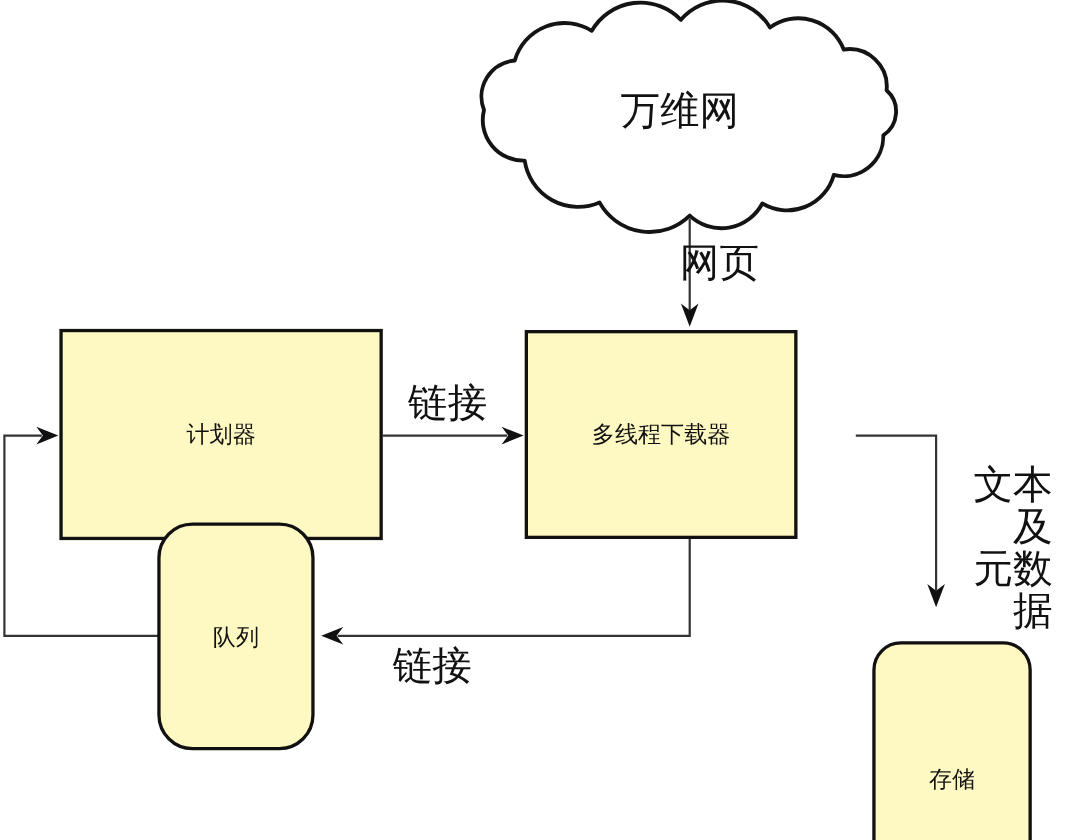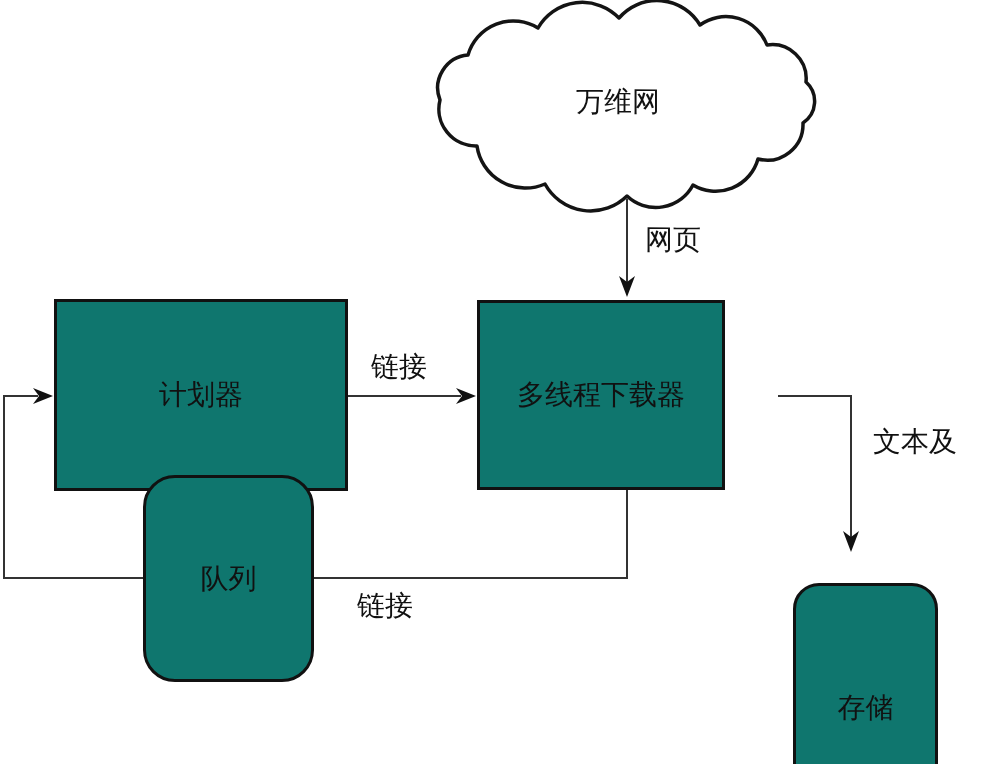--- a/index.html
+++ b/index.html
@@ -18,45 +18,45 @@
   }
   #wires {
     position: absolute;
     left: 0; top: 0;
     width: 990px; height: 764px;
     z-index: 1;
   }
   .node {
     position: absolute;
     z-index: 2;
-    background: #0f766e;
+    background: #fef9c3;
     border: 3px solid #111111;
     box-sizing: border-box;
     display: flex;
     align-items: center;
     justify-content: center;
-    font-size: 28px;
+    font-size: 21px;
     color: #111111;
   }
   .node.rounded-queue  { border-radius: 32px; }
   .node.rounded-store  { border-radius: 26px; }
   #node-scheduler  { left: 54px;  top: 299px; width: 294px; height: 192px; }
   #node-downloader { left: 477px; top: 300px; width: 248px; height: 190px; }
-  #node-queue      { left: 143px; top: 475px; width: 171px; height: 207px; z-index: 3; text-align: right; }
+  #node-queue      { left: 143px; top: 475px; width: 143px; height: 207px; z-index: 3; text-align: right; }
   #node-storage    { left: 778px; top: 583px; width: 145px; height: 249px; margin-left: 15px; }
   .edge-label, .cloud-label {
     position: absolute;
     z-index: 4;
-    font-size: 28px;
+    font-size: 36px;
     line-height: 32px;
     color: #111111;
     white-space: nowrap;
   }
   #label-www        { left: 548px; top: 86px;  width: 140px; text-align: center; }
-  #label-webpage    { left: 645px; top: 224px; }
+  #label-webpage    { left: 618px; top: 224px; }
   #label-links-top  { left: 371px; top: 351px; }
   #label-links-bottom { left: 357px; top: 590px; }
   #label-textmeta   { left: 861px; top: 423px; width: 96px; text-align: right; line-height: 38px; white-space: normal; }
   .wire { stroke: #333333; stroke-width: 2; fill: none; }
   .arrowhead { fill: #111111; stroke: none; }
   .cloud { fill: #ffffff; stroke: #141414; stroke-width: 3.5; stroke-linejoin: round; }
 </style>
 </head>
 <body>
 
@@ -113,15 +113,16 @@
 
   <div id="node-storage" class="node rounded-store">
     <span>存储</span>
   </div>
 
   <div id="label-webpage" class="edge-label">网页</div>
   <div id="label-links-top" class="edge-label">链接</div>
   <div id="label-links-bottom" class="edge-label">链接</div>
   <div id="label-textmeta" class="edge-label">
     <div>文本及</div>
+    <div>元数据</div>
   </div>
 
 </div>
 
 </body></html>

